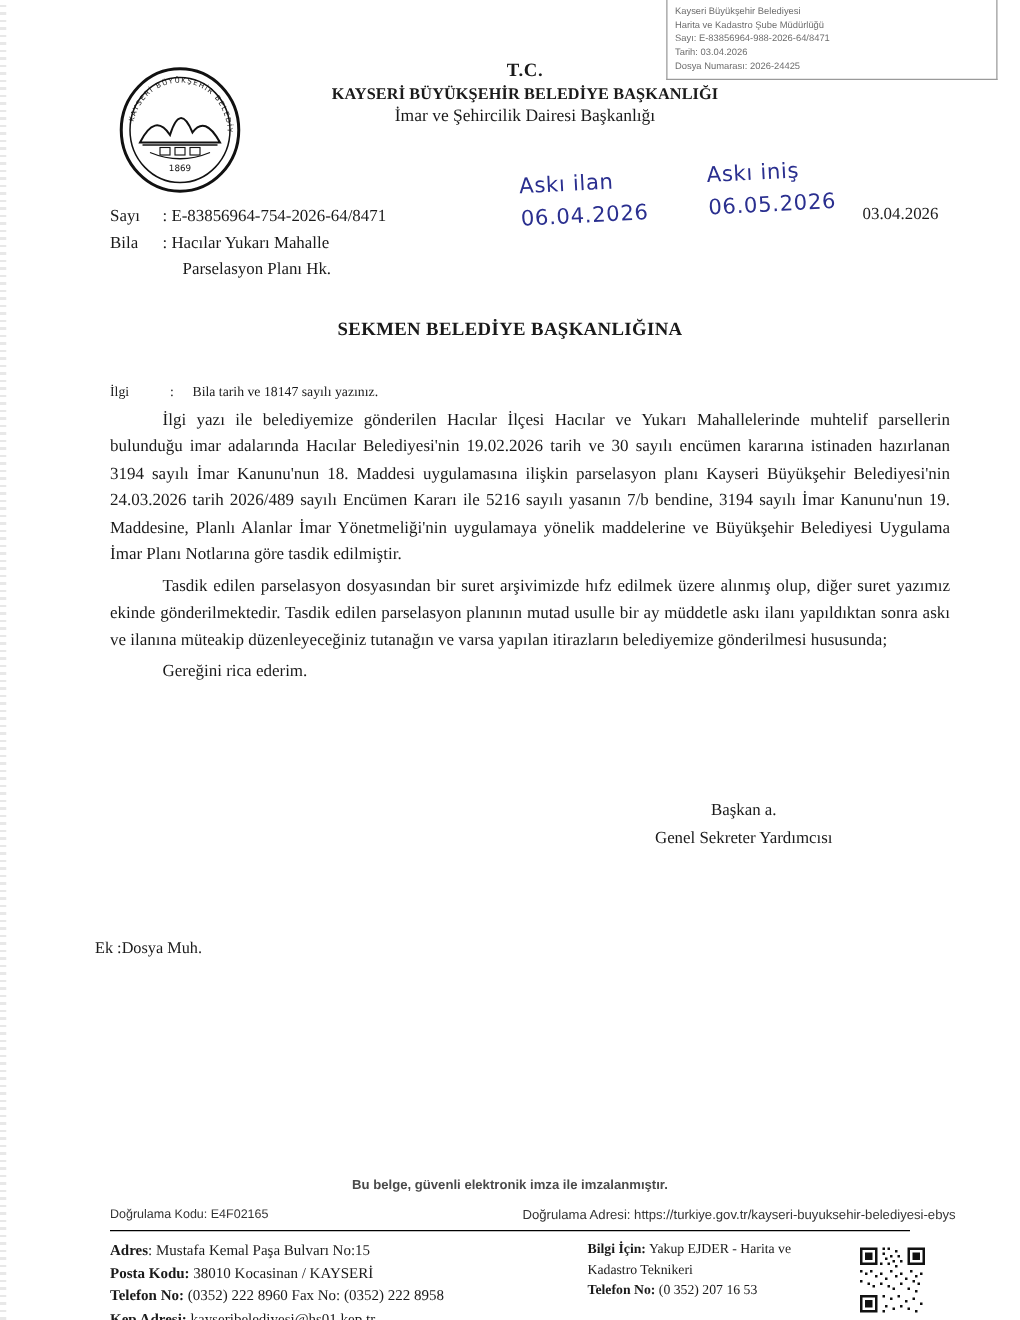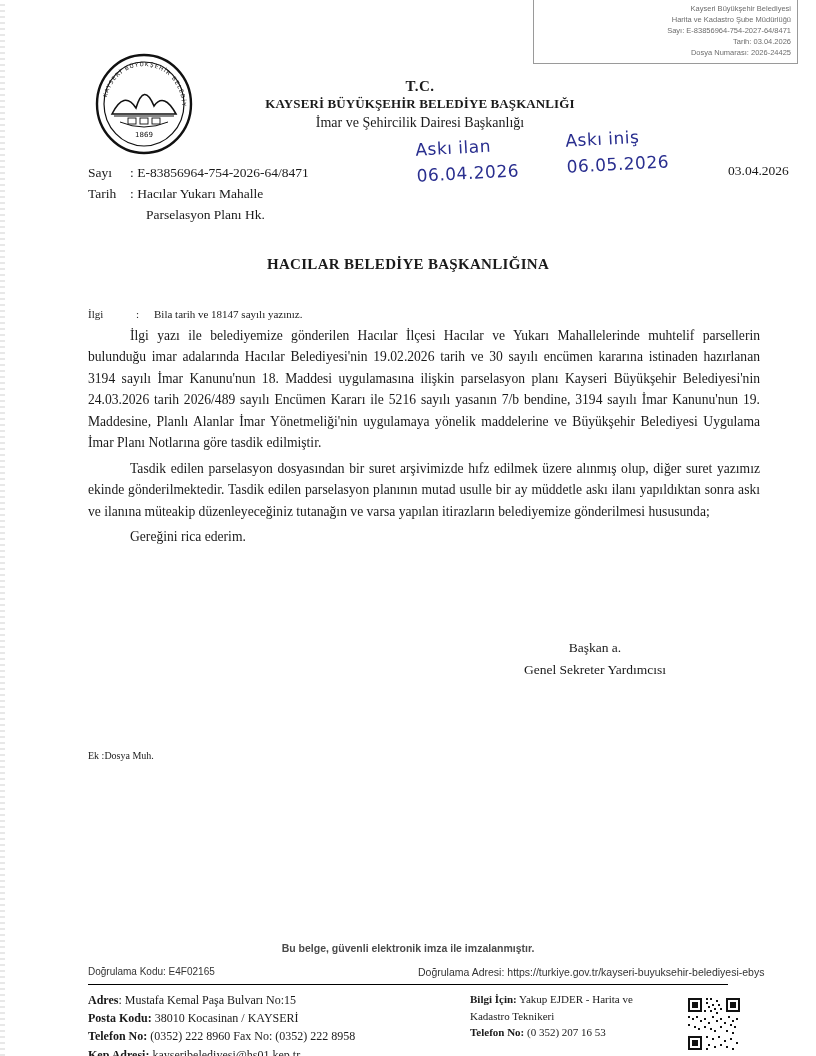--- a/index.html
+++ b/index.html
@@ -31,40 +31,39 @@
     width: 265px;
     border: 1px solid #9a9a9a;
     border-top: none;
     padding: 4px 6px 5px 6px;
     box-sizing: border-box;
     font-family: "Liberation Sans", sans-serif;
     font-size: 7.5px;
     line-height: 1.45;
     color: #6d6d6d;
   }
-  .stamp-box div { white-space: nowrap; text-align: right; }
+  .stamp-box div { white-space: nowrap; }
 
   
   .logo {
     position: absolute;
     left: 92px;
     top: 52px;
     width: 104px;
     height: 104px;
   }
   .logo svg { display: block; }
 
   
   .hdr {
     position: absolute;
     left: 200px;
     top: 48px;
     width: 440px;
     text-align: center;
-    margin-top: 29px;
   }
   .hdr .tc {
     font-size: 15px;
     font-weight: bold;
     letter-spacing: .5px;
     line-height: 1.25;
   }
   .hdr .kbb {
     font-size: 13px;
     font-weight: bold;
@@ -93,21 +92,20 @@
   .meta .sub {
     display: block;
     padding-left: 58px;
   }
 
   .date-right {
     position: absolute;
     left: 690px;
     top: 163px;
     font-size: 13.5px;
-    margin-left: 38px;
   }
 
   
   .hand {
     position: absolute;
     font-family: "DejaVu Sans", sans-serif;
     color: #2a2f8f;
     font-size: 17px;
     line-height: 1.5;
     transform: rotate(-3deg);
@@ -162,23 +160,23 @@
     top: 637px;
     width: 330px;
     text-align: center;
     font-size: 13.5px;
     line-height: 1.62;
   }
 
   
   .ek {
     position: absolute;
-    left: 88px;
+    left: 76px;
     top: 750px;
-    font-size: 10px;
+    font-size: 13px;
   }
 
   
   .foot-note {
     position: absolute;
     left: 0;
     top: 942px;
     width: 816px;
     text-align: center;
     font-size: 10.5px;
@@ -253,21 +251,21 @@
 </head>
 <body>
 
 <div class="page">
 
   <div class="barcode-edge"></div>
 
   <div class="stamp-box">
     <div>Kayseri Büyükşehir Belediyesi</div>
     <div>Harita ve Kadastro Şube Müdürlüğü</div>
-    <div>Sayı: E-83856964-754-2027-64/8471</div>
+    <div>Sayı: E-83856964-988-2026-64/8471</div>
     <div>Tarih: 03.04.2026</div>
     <div>Dosya Numarası: 2026-24425</div>
   </div>
 
   <div class="logo">
     <svg width="104" height="104" viewBox="0 0 104 104">
       <ellipse cx="52" cy="52" rx="47" ry="49" fill="none" stroke="#111" stroke-width="2.4"></ellipse>
       <ellipse cx="52" cy="52" rx="40" ry="42" fill="none" stroke="#111" stroke-width="1.2"></ellipse>
       <path d="M20 62 Q32 38 44 56 Q52 30 62 54 Q72 40 84 62 Z" fill="none" stroke="#111" stroke-width="1.6"></path>
       <path d="M22 64 h60" stroke="#111" stroke-width="1.2"></path>
@@ -288,38 +286,38 @@
     <div class="kbb">KAYSERİ BÜYÜKŞEHİR BELEDİYE BAŞKANLIĞI</div>
     <div class="daire">İmar ve Şehircilik Dairesi Başkanlığı</div>
   </div>
 
   <div class="meta">
     <div class="row">
       <span class="lbl">Sayı</span><span>:</span>
       <span>E-83856964-754-2026-64/8471</span>
     </div>
     <div class="row">
-      <span class="lbl">Tarih</span><span>:</span>
+      <span class="lbl">Bila</span><span>:</span>
       <span>Hacılar Yukarı Mahalle</span>
       <span class="sub">Parselasyon Planı Hk.</span>
     </div>
   </div>
 
   <div class="date-right">03.04.2026</div>
 
   <div class="hand hand1">
     <span class="l1">Askı ilan</span>
     <span class="l2">06.04.2026</span>
   </div>
   <div class="hand hand2">
     <span class="l1">Askı iniş</span>
     <span class="l2">06.05.2026</span>
   </div>
 
-  <div class="addressee">HACILAR BELEDİYE BAŞKANLIĞINA</div>
+  <div class="addressee">SEKMEN BELEDİYE BAŞKANLIĞINA</div>
 
   <div class="ilgi">
     <span class="k">İlgi</span><span class="c">:</span><span>Bila tarih ve 18147 sayılı yazınız.</span>
   </div>
 
   <div class="body">
     <p>İlgi yazı ile belediyemize gönderilen Hacılar İlçesi Hacılar ve Yukarı Mahallelerinde muhtelif parsellerin bulunduğu imar adalarında Hacılar Belediyesi'nin 19.02.2026 tarih ve 30 sayılı encümen kararına istinaden hazırlanan 3194 sayılı İmar Kanunu'nun 18. Maddesi uygulamasına ilişkin parselasyon planı Kayseri Büyükşehir Belediyesi'nin 24.03.2026 tarih 2026/489 sayılı Encümen Kararı ile 5216 sayılı yasanın 7/b bendine, 3194 sayılı İmar Kanunu'nun 19. Maddesine, Planlı Alanlar İmar Yönetmeliği'nin uygulamaya yönelik maddelerine ve Büyükşehir Belediyesi Uygulama İmar Planı Notlarına göre tasdik edilmiştir.</p>
     <p>Tasdik edilen parselasyon dosyasından bir suret arşivimizde hıfz edilmek üzere alınmış olup, diğer suret yazımız ekinde gönderilmektedir. Tasdik edilen parselasyon planının mutad usulle bir ay müddetle askı ilanı yapıldıktan sonra askı ve ilanına müteakip düzenleyeceğiniz tutanağın ve varsa yapılan itirazların belediyemize gönderilmesi hususunda;</p>
     <p>Gereğini rica ederim.</p>
   </div>

